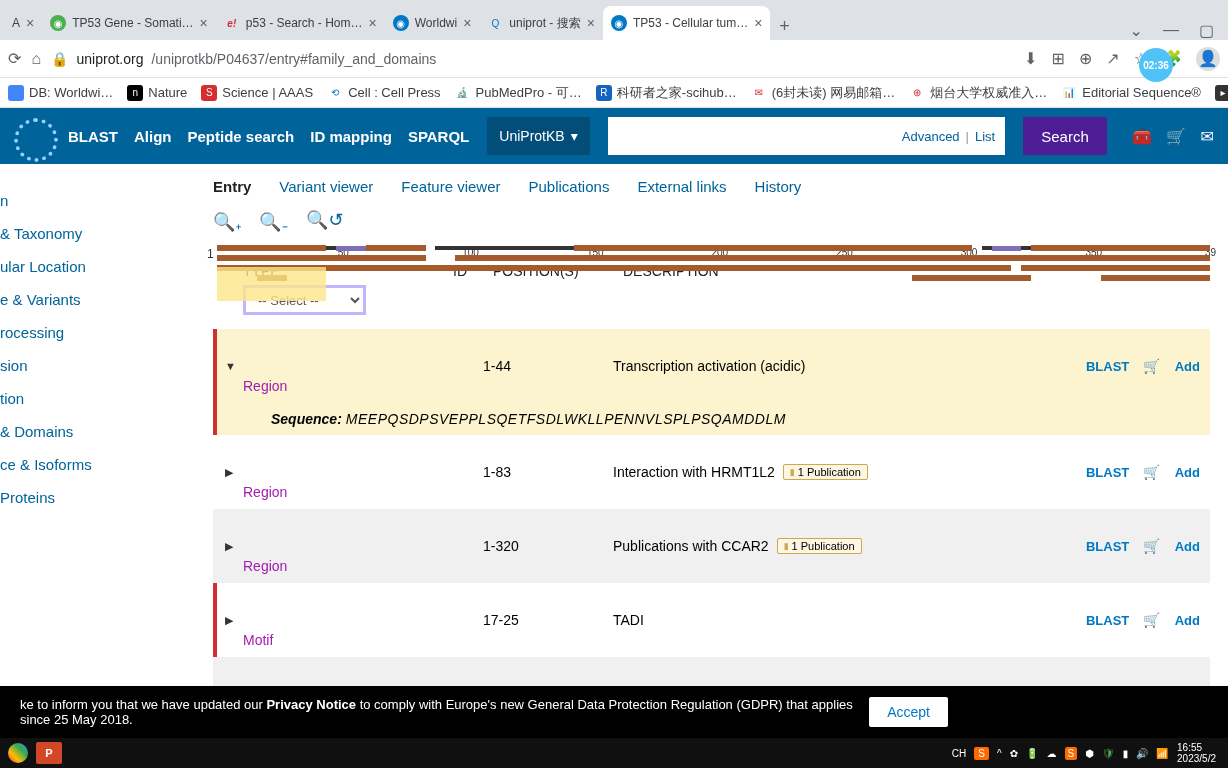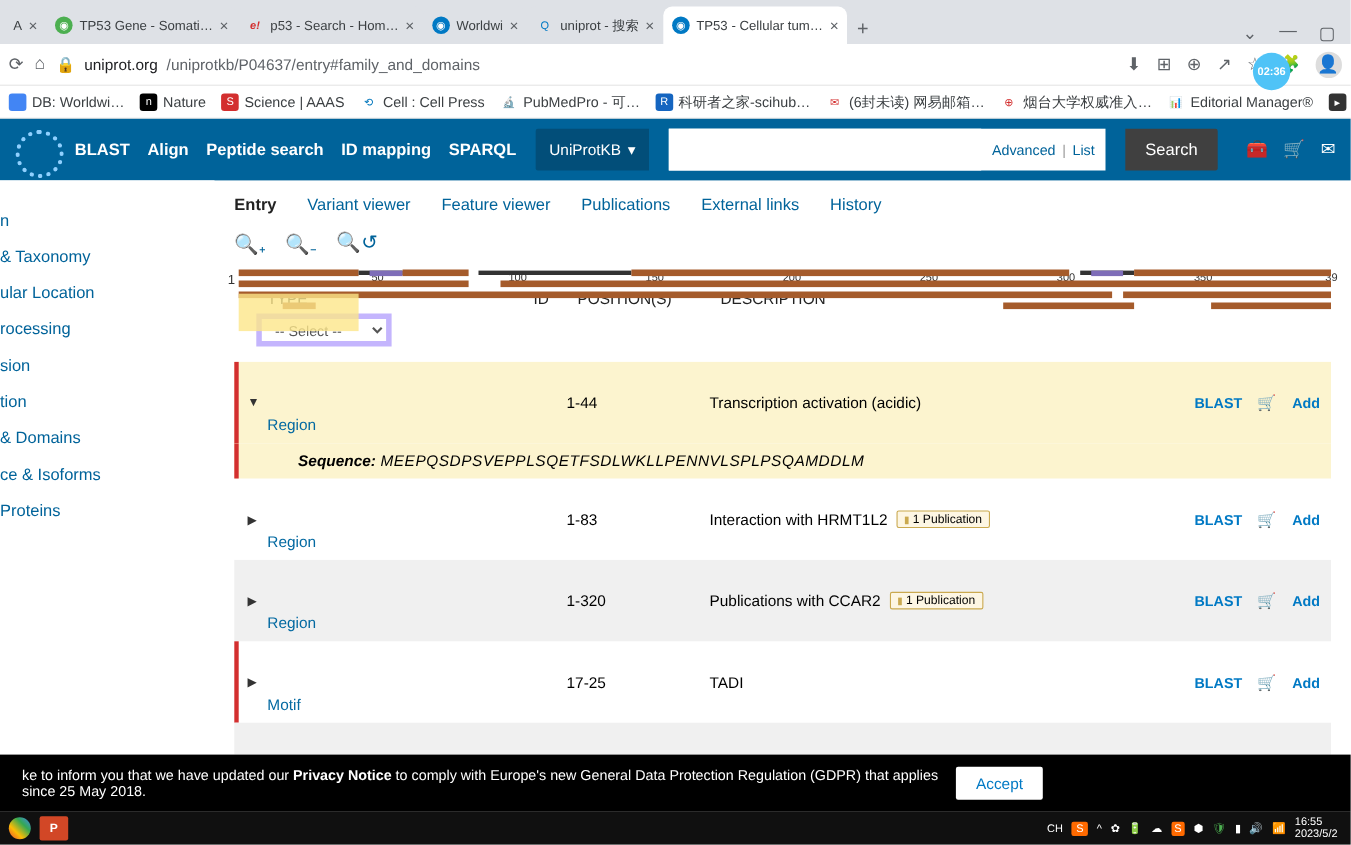--- a/index.html
+++ b/index.html
@@ -31,21 +31,21 @@
 
 .up-header { height: 56px; background: #00639a; display: flex; align-items: center; padding: 0 14px; gap: 18px; }
 .up-logo { width: 36px; height: 36px; position: relative; }
 .up-logo::before { content: ""; position: absolute; width: 36px; height: 36px; border: 4px dotted #8fd0ff; border-radius: 50%; }
 .up-nav { display: flex; gap: 16px; }
 .up-nav a { color: #fff; font-size: 15px; text-decoration: none; font-weight: 600; cursor: pointer; }
 .search-scope { background: #024e79; height: 38px; display: flex; align-items: center; padding: 0 12px; color: #fff; font-size: 14px; gap: 6px; cursor: pointer; border-radius: 2px 0 0 2px;}
 .search-box { flex: 1; height: 38px; background: #fff; display: flex; align-items: center; }
 .search-input { flex: 1; border: none; height: 100%; padding: 0 10px; font-size: 14px; outline: none; }
 .search-links { font-size: 13px; color: #00639a; padding: 0 10px; display: flex; gap: 6px; }
-.search-btn { height: 38px; padding: 10px 18px; background: #404040; color: #fff; border: none; font-size: 15px; cursor: pointer; border-radius: 0 2px 2px 0;}
+.search-btn { height: 38px; padding: 10px 18px; background: #4c1d95; color: #fff; border: none; font-size: 15px; cursor: pointer; border-radius: 0 2px 2px 0;}
 .header-icons { display: flex; gap: 14px; color: #fff; font-size: 16px; margin-left: 8px;}
 
 
 .content { display: flex; height: calc(100% - 40px - 38px - 30px - 56px - 52px - 30px); }
 .sidebar { width: 195px; background: #fff; padding-top: 20px; }
 .sidebar-item { padding: 8px 10px 8px 0; color: #00639a; font-size: 15px; cursor: pointer; text-align: left;}
 
 .main { flex: 1; display: flex; flex-direction: column; overflow: hidden; }
 .tabs-row { display: flex; gap: 28px; padding: 14px 18px 10px; font-size: 15px; text-align: right; }
 .tabs-row a { color: #00639a; cursor: pointer; }
@@ -59,30 +59,30 @@
 .feature-viz { margin: 0 18px 4px 22px; position: relative; height: 60px; }
 .fv-bar { position: absolute; height: 6px; background: #a55b2b; }
 .fv-bar.d { background: #333; height: 4px;}
 .fv-bar.p { background: #7e6db8; height: 5px;}
 .fv-hl { position: absolute; background: #fde68a; height: 34px; top: 22px; opacity: 0.8;}
 
 
 .ftable { margin: 8px 18px 0; }
 .fhead { display: flex; padding: 6px 10px 6px 30px; font-size: 14px; color: #222; }
 .col-type { width: 210px; }
-.col-id { width: 40px; margin-left: 32px; }
+.col-id { width: 40px; }
 .col-pos { width: 130px; }
 .col-desc { flex: 1; }
-.type-select { margin-left: 20px; width: 123px; height: 30px; border: 5px solid #c4b5fd; padding: 0 8px; font-size: 13px; color: #555; background: #fff;}
+.type-select { margin-left: 30px; width: 123px; height: 30px; border: 3px solid #c4b5fd; padding: 0 8px; font-size: 13px; color: #555; background: #fff;}
 .frow { display: flex; align-items: center; padding: 9px 10px 9px 8px; font-size: 14px; border-left: 4px solid transparent; position: relative;}
 .frow.red { border-left-color: #d32f2f; }
 .frow.grey { background: #f0f0f0; }
 .frow.yellow { background: #fcf4cf; }
 .expand-icon { width: 18px; color: #333; cursor: pointer; font-size: 11px;}
-.ftype { width: 200px; color: #0369a1; margin-top: 40px; }
+.ftype { width: 200px; color: #a21caf; margin-top: 40px; }
 .fpos { width: 130px; }
 .fdesc { flex: 1; display: flex; align-items: center; gap: 8px;}
 .pub-badge { border: 1px solid #caa94f; background: #fdf6e3; font-size: 11px; padding: 1px 6px; border-radius: 2px; display: inline-flex; align-items: center; gap: 3px;}
 .pub-badge::before { content: "▮"; color: #caa94f; font-size: 9px;}
 .factions { display: flex; gap: 14px; align-items: center;}
 .factions a { color: #0079c4; font-size: 13px; cursor: pointer; font-weight: 600;}
 .basket-icon { color: #0079c4; }
 .seq-row { padding: 8px 10px 8px 54px; background: #fcf4cf; border-left: 4px solid #d32f2f; font-size: 14px; display: flex; gap: 4px; font-style: italic;}
 .seq-row b { font-weight: bold;}
 .seq-text { font-family: inherit; letter-spacing: 0.5px;}
@@ -187,21 +187,21 @@
   <div class="bm-item">
       <span class="bm-icon" style="color:#d32f2f">✉</span>
       <span>(6封未读) 网易邮箱…</span>
     </div>
   <div class="bm-item">
       <span class="bm-icon" style="color:#d32f2f">⊕</span>
       <span>烟台大学权威准入…</span>
     </div>
   <div class="bm-item">
       <span class="bm-icon">📊</span>
-      <span>Editorial Manager®</span>
+      <span>Editorial Sequence®</span>
     </div>
   <div class="bm-item">
       <span class="bm-icon" style="background:#333">▸</span>
     </div>
 </div>
 
 <div class="up-header">
   <div class="up-logo"></div>
   <div class="up-nav">
     <a>BLAST</a>
@@ -228,20 +228,21 @@
     <span>🛒</span>
     <span>✉</span>
   </div>
 </div>
 
 <div class="content">
   <div class="sidebar">
     <div class="sidebar-item">n</div>
     <div class="sidebar-item">&amp; Taxonomy</div>
     <div class="sidebar-item">ular Location</div>
+    <div class="sidebar-item">e &amp; Variants</div>
     <div class="sidebar-item">rocessing</div>
     <div class="sidebar-item">sion</div>
     <div class="sidebar-item">tion</div>
     <div class="sidebar-item">&amp; Domains</div>
     <div class="sidebar-item">ce &amp; Isoforms</div>
     <div class="sidebar-item">Proteins</div>
   </div>
 
   <div class="main">
     <div class="tabs-row">

